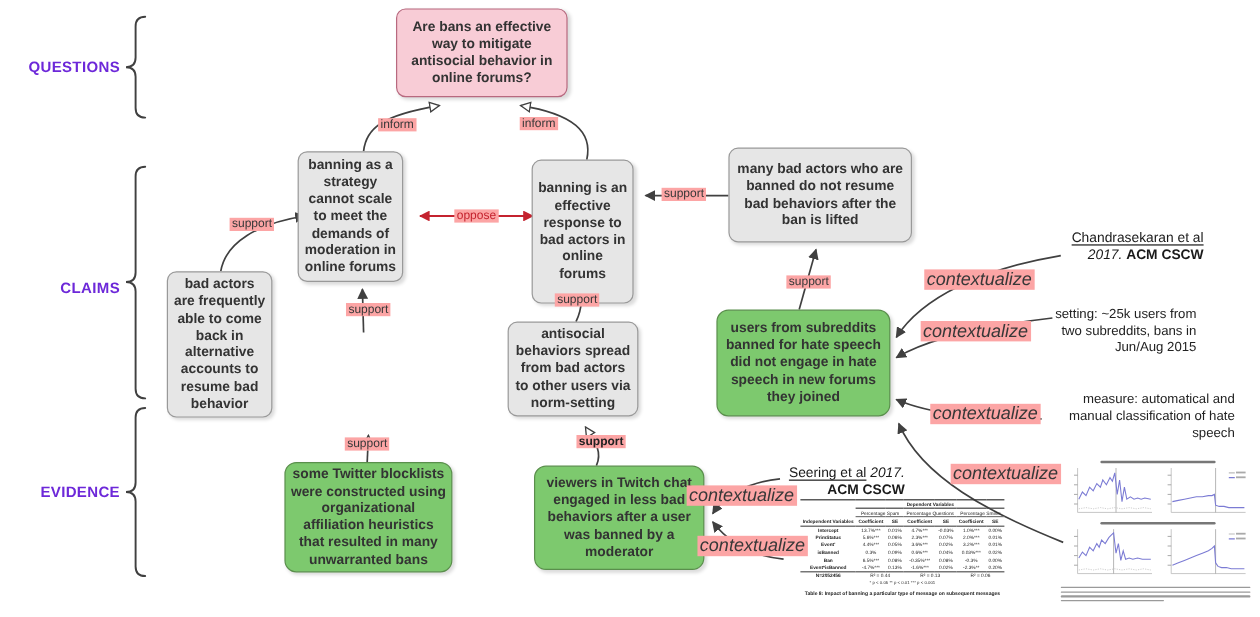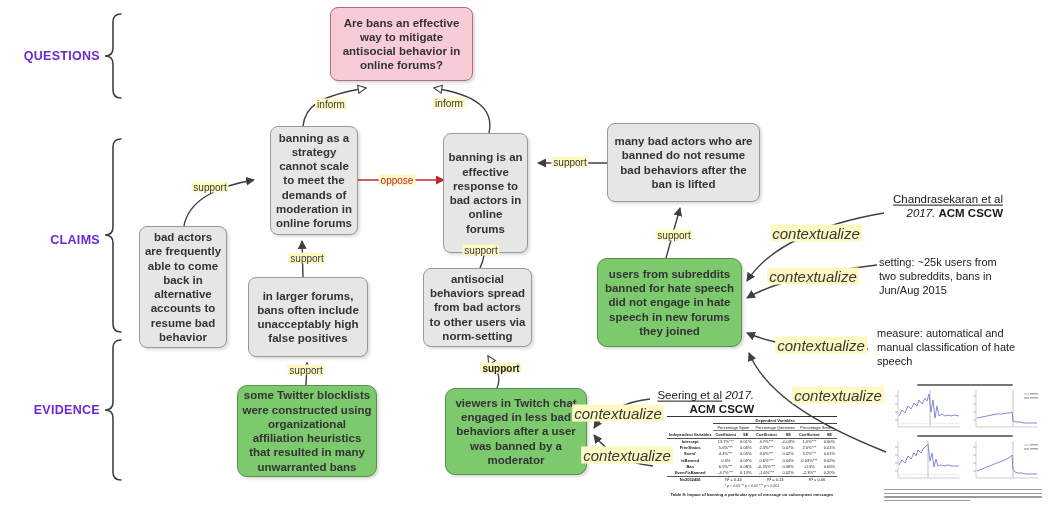--- a/index.html
+++ b/index.html
@@ -12,38 +12,38 @@
     position:absolute;display:flex;align-items:center;justify-content:center;
     text-align:center;font-weight:bold;color:#333;font-size:11.5px;line-height:1.24;
     border-radius:8px;padding:3px 4px;box-sizing:border-box;
     box-shadow:2px 2px 3px rgba(0,0,0,0.14);
   }
   .node.claim{background:#e6e6e6;border:1px solid #999;}
   .node.question{background:#f8ccd6;border:1px solid #b8697f;}
   .node.evidence{background:#7dc96e;border:1px solid #5a8f4c;border-radius:10px;}
   .edge-label{
     position:absolute;transform:translate(-50%,-50%);font-size:10px;color:#383838;
-    background:#fef9c3;padding:0 2px;white-space:nowrap;
+    background:#fca5a5;padding:0 2px;white-space:nowrap;
   }
   .edge-label.ctx{font-style:italic;font-size:15px;}
   .edge-label.bold{font-weight:bold;color:#222;}
   .edge-label.oppose{color:#c4232f;text-align:center;}
   .section-label{
     position:absolute;width:84px;text-align:right;transform:translateY(-50%);
     font-weight:bold;font-size:12.5px;color:#6d28d9;letter-spacing:.3px;
   }
   .citation{
     position:absolute;transform:translate(-50%,-50%);text-align:right;
     font-size:11.5px;color:#1a1a1a;line-height:1.25;
   }
   .citation .cite-name{text-decoration:underline;text-underline-offset:2px;}
   .citation .cite-year{font-style:italic;}
   .citation .cite-venue{font-weight:bold;}
   .note{
-    position:absolute;transform:translate(-50%,-50%);text-align:left;
+    position:absolute;transform:translate(-50%,-50%);text-align:right;
     font-size:11px;color:#222;line-height:1.28;
   }
   
   .fig-table{position:absolute;left:652px;top:416px;width:200px;}
   .fig-table table{border-collapse:collapse;margin:0 auto;font-size:4px;color:#222;line-height:1.3;}
   .fig-table th,.fig-table td{padding:0.5px 2px;text-align:center;font-weight:normal;}
   .fig-table .grphead{border-bottom:0.5px solid #444;font-weight:bold;}
   .fig-table .colgrp{border-bottom:0.5px solid #777;}
   .fig-table .rowhead,.fig-table .hdr{font-weight:bold;}
   .fig-table thead tr:first-child th{border-top:0.8px solid #333;}
@@ -102,29 +102,28 @@
 
     <path d="M350,180 L444,180" stroke="#c4232f" stroke-width="1.6" fill="none" marker-start="url(#mRed)" marker-end="url(#mRed)"></path>
   </svg>
 
   <div class="section-label" style="left:16px;top:56px">QUESTIONS</div>
   <div class="section-label" style="left:16px;top:240px">CLAIMS</div>
   <div class="section-label" style="left:16px;top:410px">EVIDENCE</div>
 
   <div class="node question" style="left:330px;top:7px;width:143px;height:74px">Are bans an effective way to mitigate antisocial behavior in online forums?</div>
 
-  <div class="node claim" style="left:270px;top:126px;width:88px;height:109px">banning as a strategy cannot scale to meet the demands of moderation in online forums</div>
+  <div class="node claim" style="left:248px;top:126px;width:88px;height:109px">banning as a strategy cannot scale to meet the demands of moderation in online forums</div>
 
   <div class="node claim" style="left:443px;top:133px;width:85px;height:120px">banning is an effective response to bad actors in online forums</div>
 
   <div class="node claim" style="left:607px;top:123px;width:153px;height:79px">many bad actors who are banned do not resume bad behaviors after the ban is lifted</div>
 
   <div class="node claim" style="left:139px;top:226px;width:88px;height:122px">bad actors are frequently able to come back in alternative accounts to resume bad behavior</div>
 
-  <div class="node claim" style="left:248px;top:277px;width:120px;height:80px">in larger forums, bans often include unacceptably high false positives</div>
 
   <div class="node claim" style="left:423px;top:268px;width:109px;height:79px">antisocial behaviors spread from bad actors to other users via norm-setting</div>
 
   <div class="node evidence" style="left:597px;top:258px;width:145px;height:89px">users from subreddits banned for hate speech did not engage in hate speech in new forums they joined</div>
 
   <div class="node evidence" style="left:445px;top:388px;width:142px;height:87px">viewers in Twitch chat engaged in less bad behaviors after a user was banned by a moderator</div>
 
   <div class="node evidence" style="left:237px;top:385px;width:140px;height:92px">some Twitter blocklists were constructed using organizational affiliation heuristics that resulted in many unwarranted bans</div>
 
   <div class="edge-label" style="left:331px;top:104px">inform</div>

